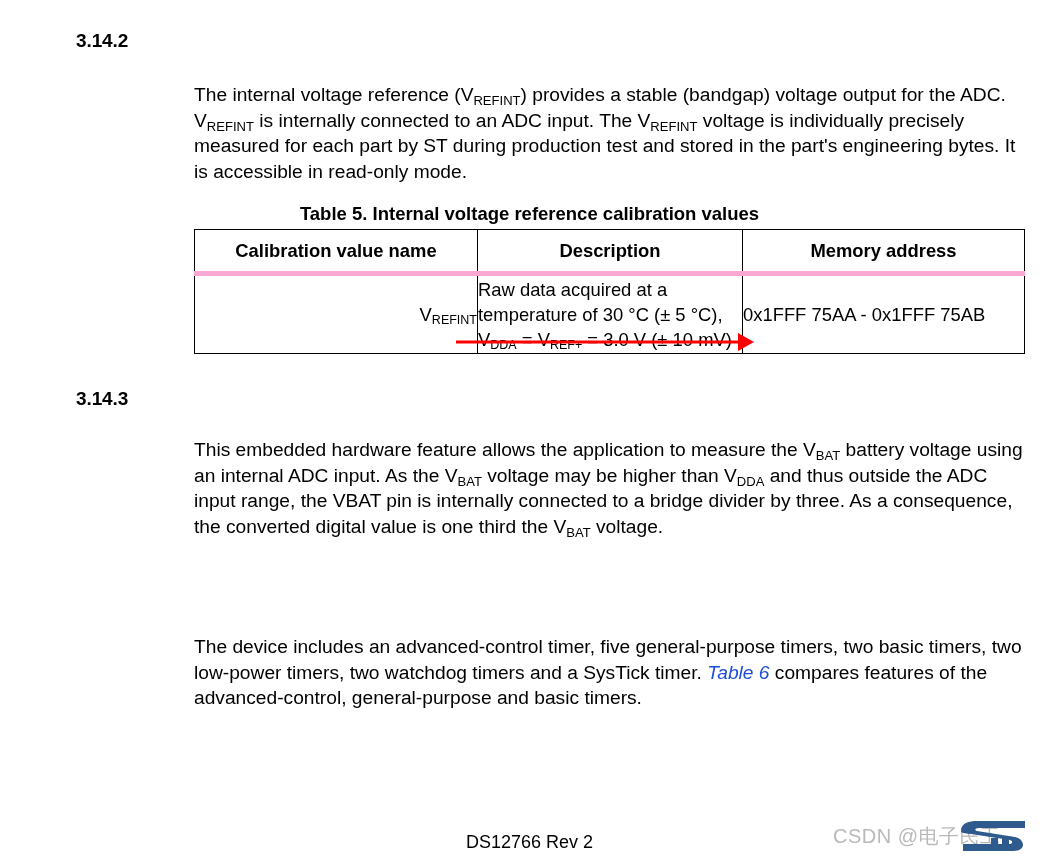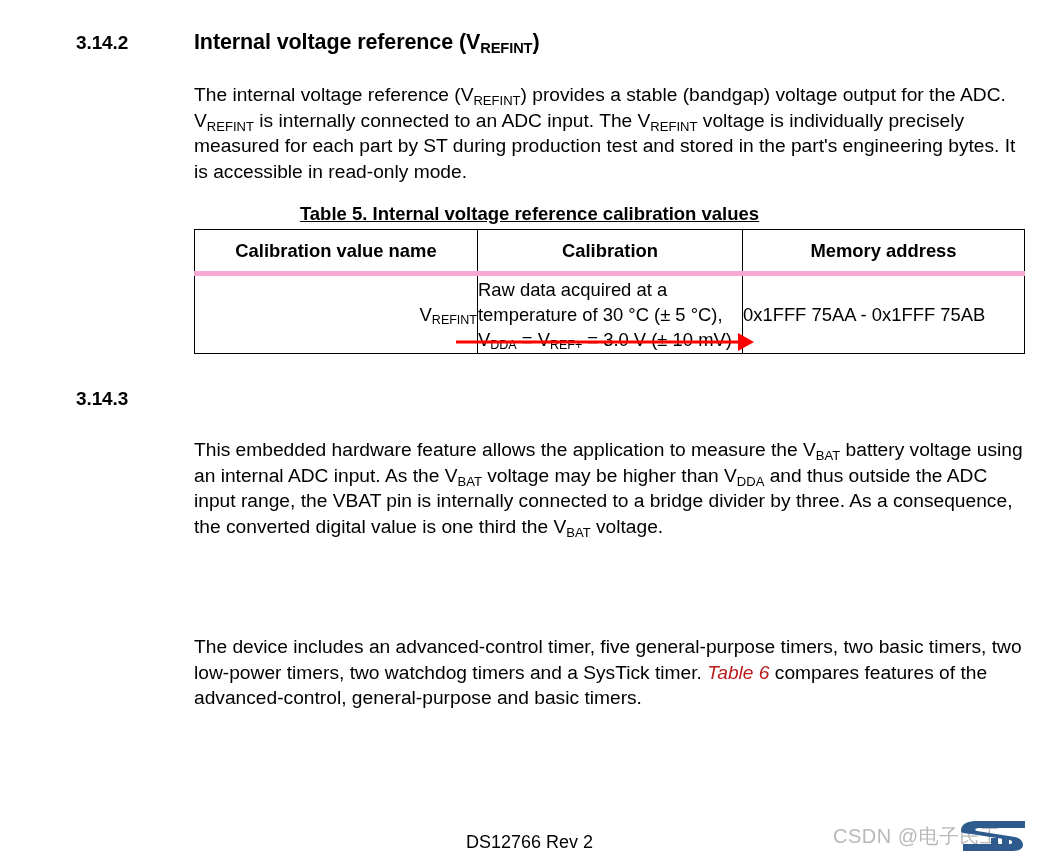--- a/index.html
+++ b/index.html
@@ -47,30 +47,29 @@
     font-size: 19.2px;
     line-height: 25.6px;
     text-align: left;
     color: #000;
   }
   .para sub, .h3 sub, .tcell sub {
     font-size: 0.68em;
     vertical-align: -0.27em;
     line-height: 0;
   }
-  .xref { color: #b91c1c; font-style: italic; text-decoration: none; }
+  .xref { color: #1d4ed8; font-style: italic; text-decoration: none; }
 
   
   .tcaption {
     position: absolute;
     width: 100%;
     text-align: center;
     font-weight: bold;
     font-size: 18.5px;
-    text-decoration: underline;
   }
   .tbl {
     position: absolute;
     border-collapse: collapse;
     table-layout: fixed;
     background: #fff;
   }
   .tbl th, .tbl td {
     border: 1px solid #000;
     padding: 0;
@@ -116,37 +115,36 @@
   }
   .st-logo { position: absolute; }
 </style>
 </head>
 <body>
 
 <div id="page">
 
   <div class="h3" style="left:76px; top:30px;">
     <span class="num">3.14.2</span>
-    <span><span>Internal voltage reference (V</span><sub>REFINT</sub><span>)</span></span>
   </div>
 
   <div class="para" style="left:194px; top:82px; width:830px;">The internal voltage reference (V<sub>REFINT</sub>) provides a stable (bandgap) voltage output for the ADC. V<sub>REFINT</sub> is internally connected to an ADC input. The V<sub>REFINT</sub> voltage is individually precisely measured for each part by ST during production test and stored in the part's engineering bytes. It is accessible in read-only mode.</div>
 
   <div class="tcaption" style="left:0px; top:203px;">Table 5. Internal voltage reference calibration values</div>
 
   <table class="tbl" style="left:194px; top:229px; width:830px;">
     <colgroup>
       <col style="width:283px;">
       <col style="width:265px;">
       <col style="width:282px;">
     </colgroup>
     <thead>
       <tr>
         <th>Calibration value name</th>
-        <th>Calibration</th>
+        <th>Description</th>
         <th>Memory address</th>
       </tr>
     </thead>
     <tbody>
       <tr>
         <td class="cell-center tcell">V<sub>REFINT</sub></td>
         <td class="cell-left tcell">Raw data acquired at a temperature of 30 °C (± 5 °C), V<sub>DDA</sub> = V<sub>REF+</sub> = 3.0 V (± 10 mV)</td>
         <td class="cell-addr tcell">0x1FFF 75AA - 0x1FFF 75AB</td>
       </tr>
     </tbody>

